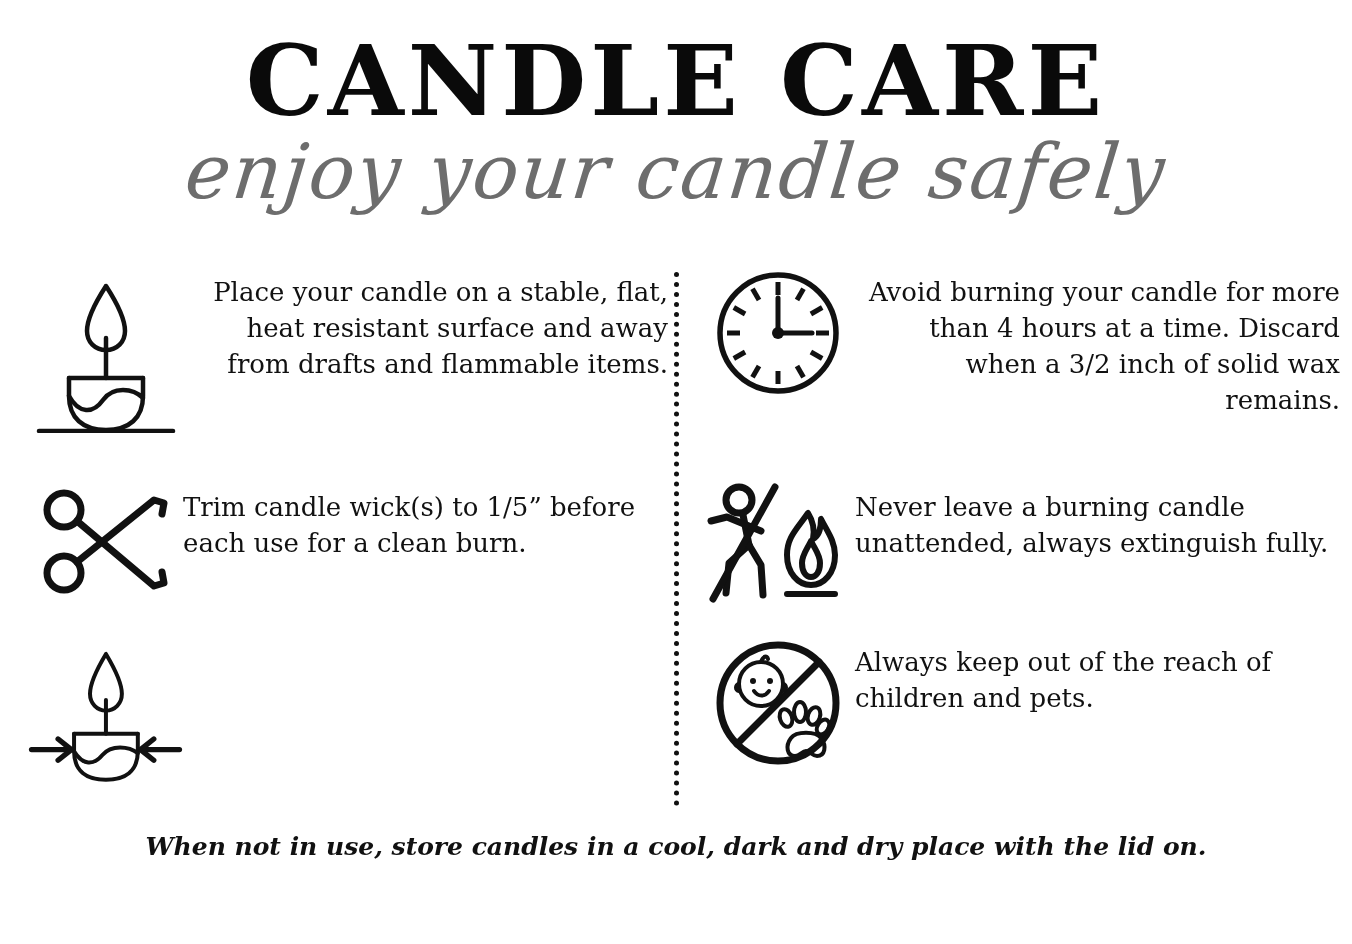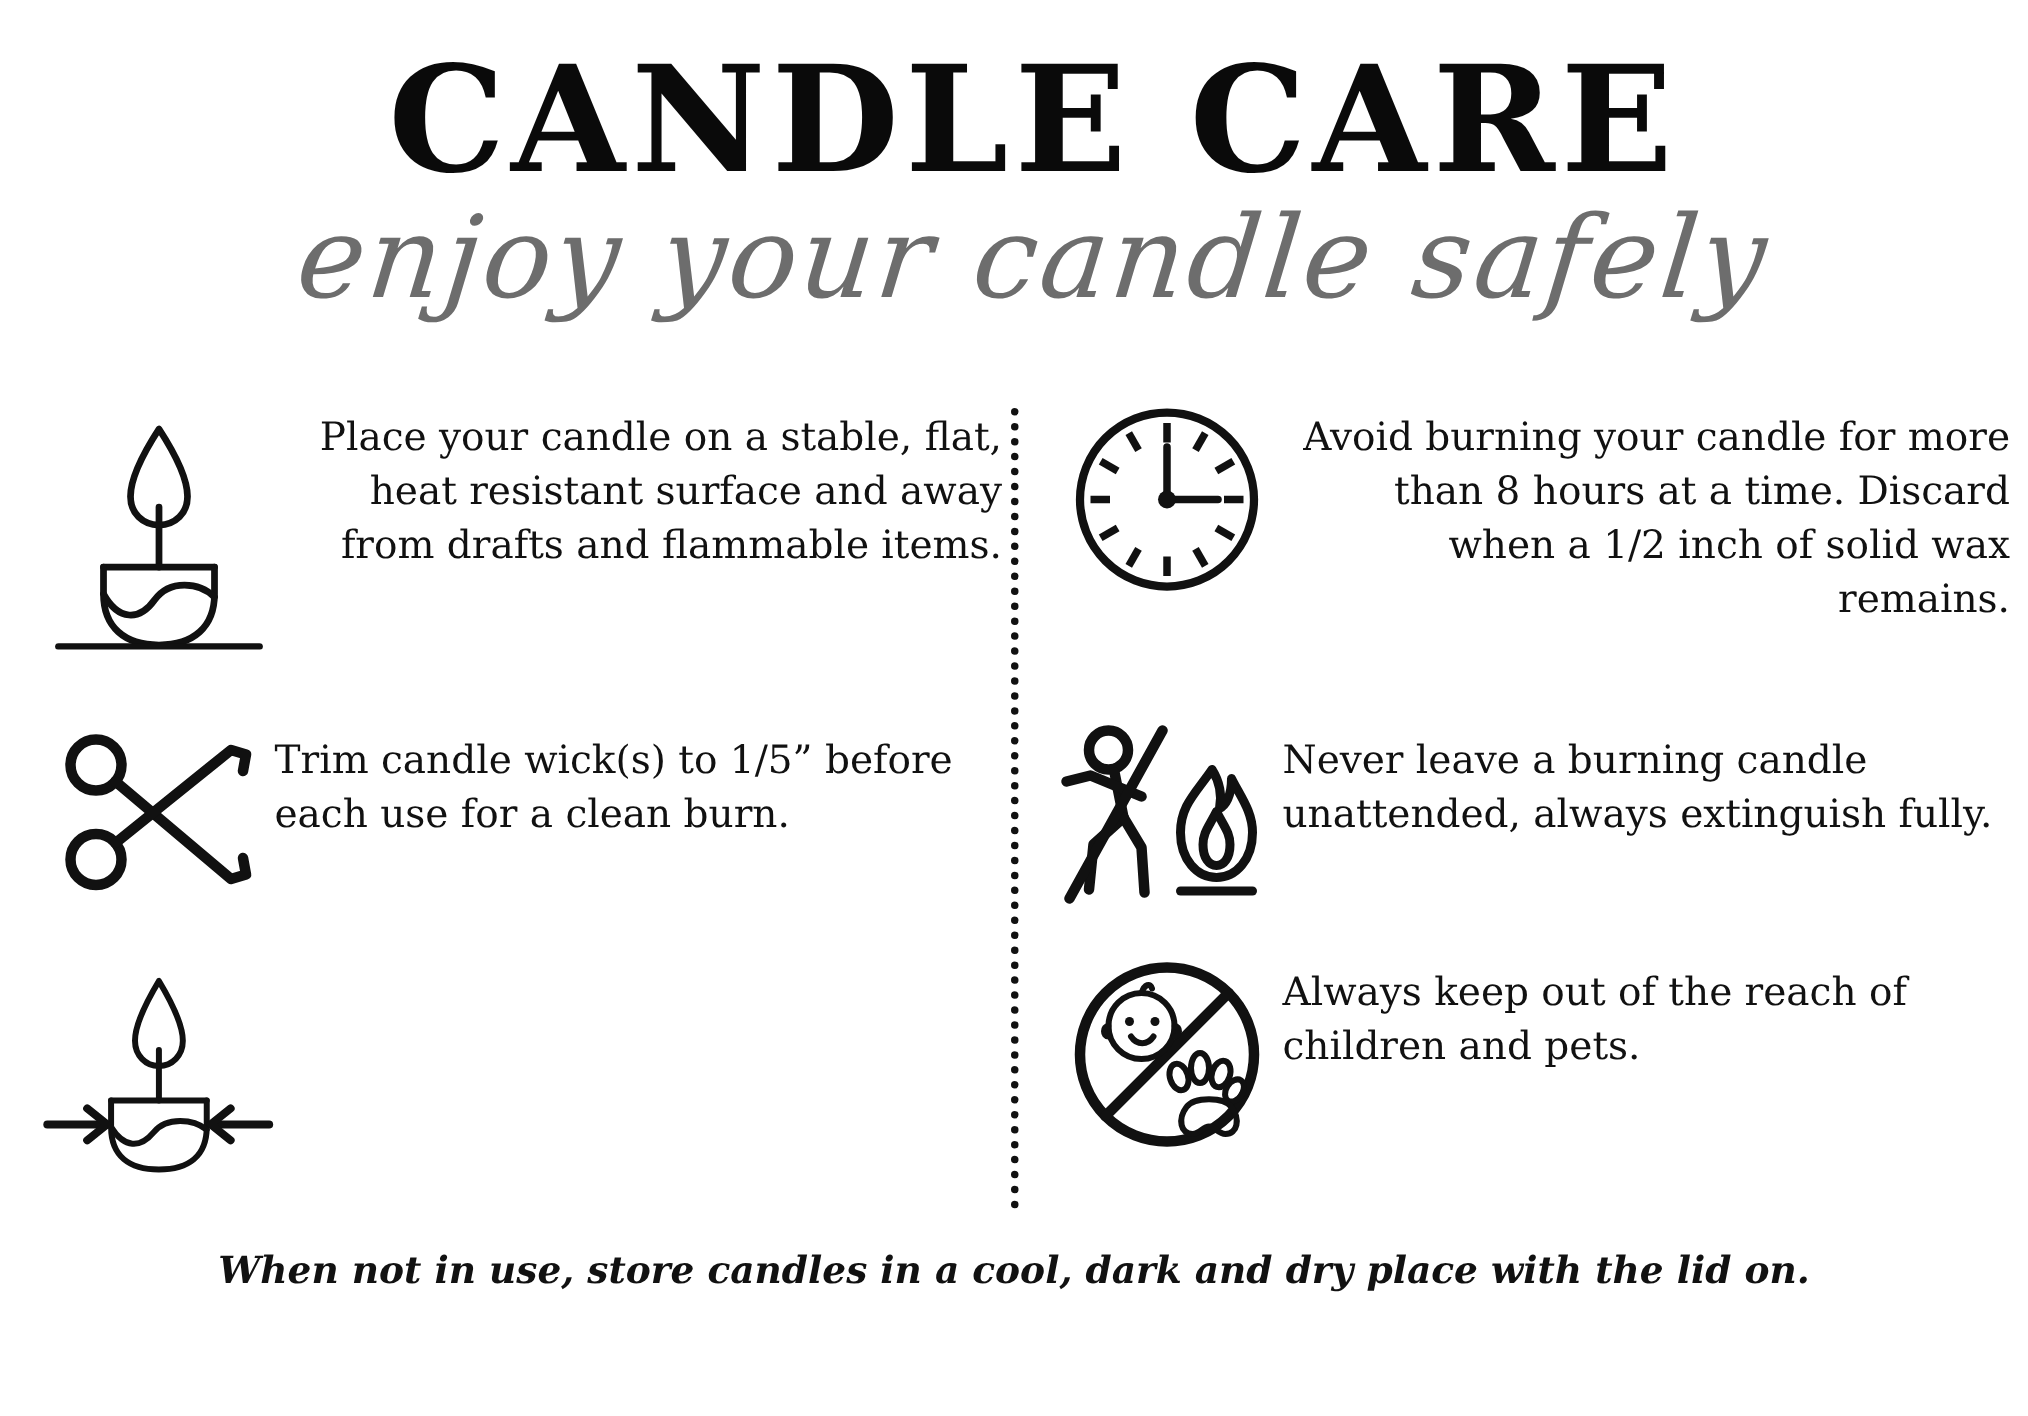--- a/index.html
+++ b/index.html
@@ -12,21 +12,21 @@
     width: 1352px;
     height: 944px;
     background: #ffffff;
     overflow: hidden;
     font-family: "Liberation Serif", serif;
   }
 
   
   #header {
     position: absolute;
-    left: 13px;
+    left: 0;
     top: 0;
     width: 1102px;
     height: 250px;
   }
   #main-title {
     position: absolute;
     left: 0;
     top: 30px;
     width: 1352px;
     text-align: center;
@@ -234,21 +234,21 @@
               <path d="M39.5 20.8 L46 32.1"></path>
             </g>
 
             <g stroke="#111111" stroke-width="5" stroke-linecap="round">
               <path d="M65 65 L65 30"></path>
               <path d="M65 65 L99 65"></path>
             </g>
             <circle cx="65" cy="65" r="6" fill="#111111"></circle>
           </svg>
         </div>
-        <div class="tip-text">Avoid burning your candle for more than 8 hours at a time. Discard when a 1/2 inch of solid wax remains.</div>
+        <div class="tip-text">Avoid burning your candle for more than 4 hours at a time. Discard when a 3/2 inch of solid wax remains.</div>
       </div>
 
       <div class="tip row-3">
         <div class="tip-icon">
           <svg width="130" height="130" viewBox="0 0 130 130">
 
             <circle cx="65" cy="65" r="58" fill="none" stroke="#111111" stroke-width="7"></circle>
             <path d="M106 24 L24 106" stroke="#111111" stroke-width="7" stroke-linecap="round"></path>
 
             <g fill="none" stroke="#111111" stroke-width="4" stroke-linecap="round" stroke-linejoin="round">

